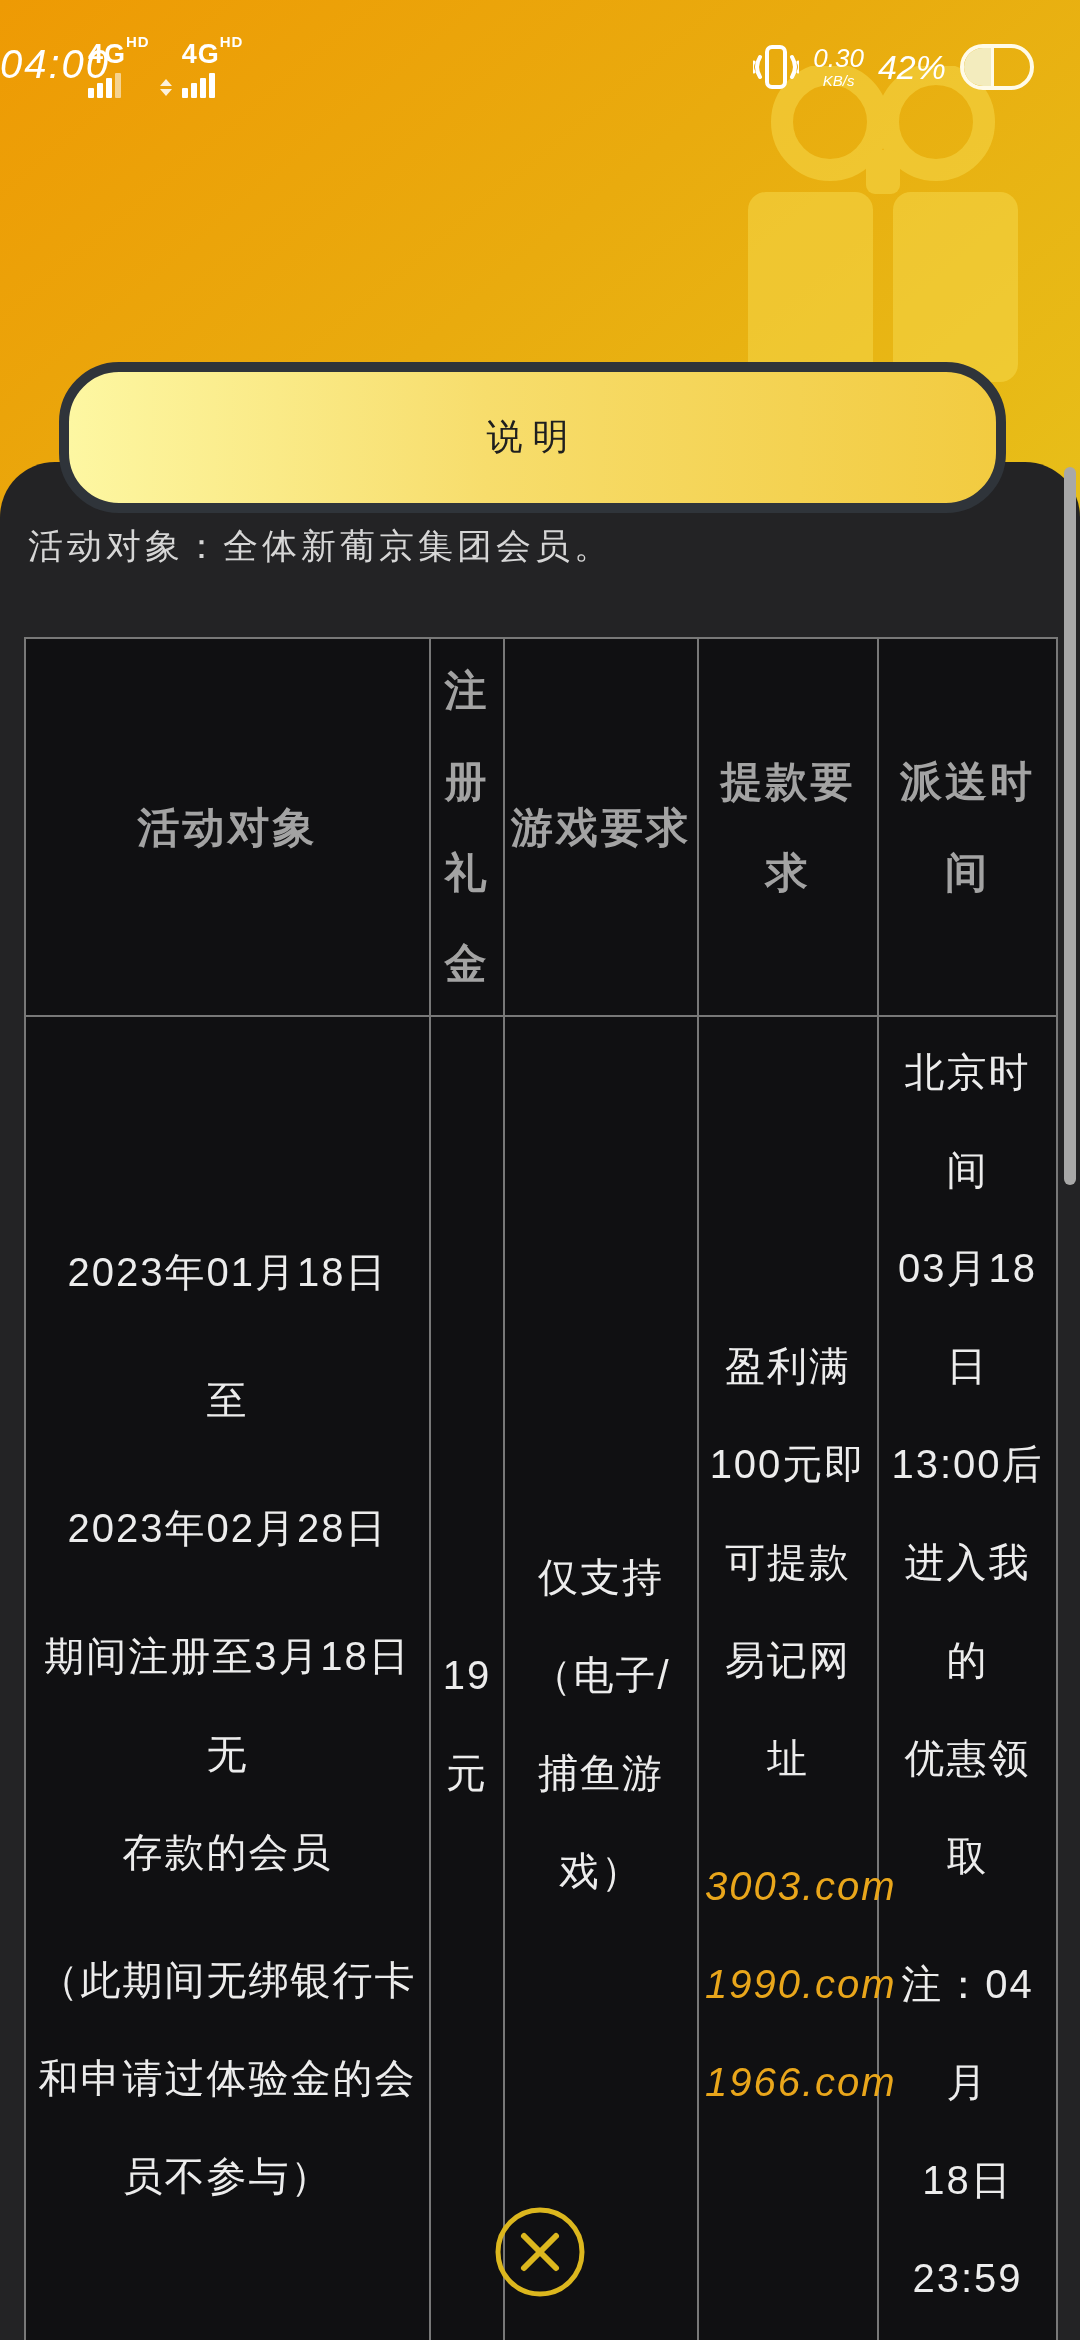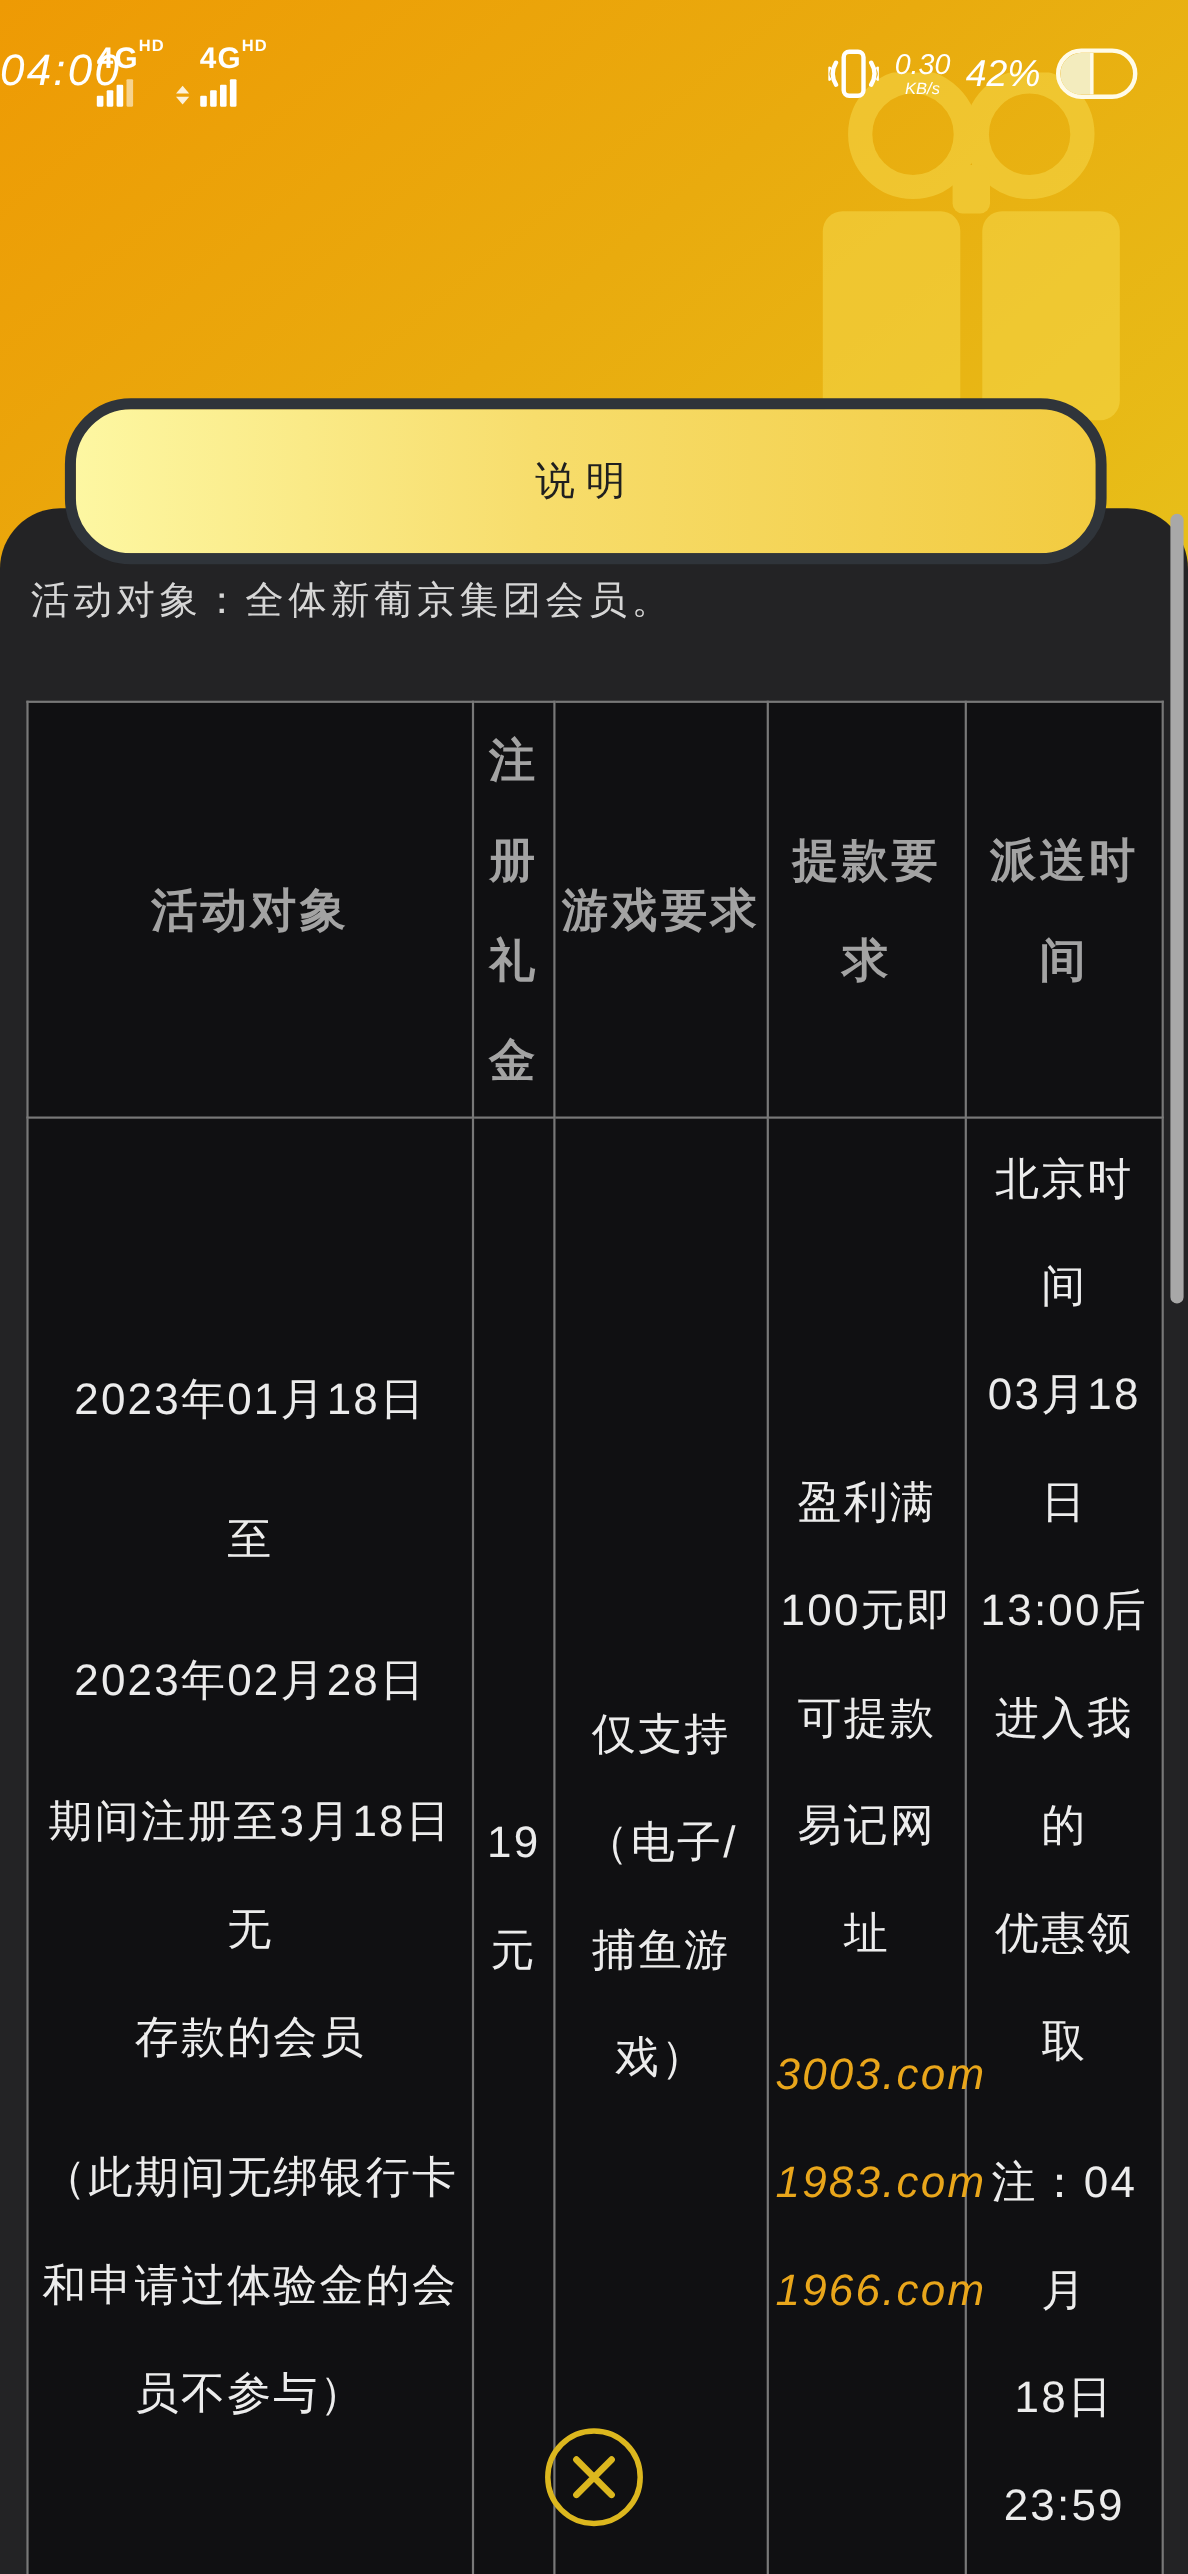--- a/index.html
+++ b/index.html
@@ -192,21 +192,21 @@
 捕鱼游
 戏）</p>
           </td>
           <td>
             <p>盈利满
 100元即
 可提款
 易记网
 址</p>
             <div class="link">3003.com</div>
-            <div class="link">1983.com</div>
+            <div class="link">1990.com</div>
             <div class="link">1966.com</div>
           </td>
           <td>
             <p>北京时间
 03月18日
 13:00后
 进入我的
 优惠领
 取</p>
             <p>注：04月

